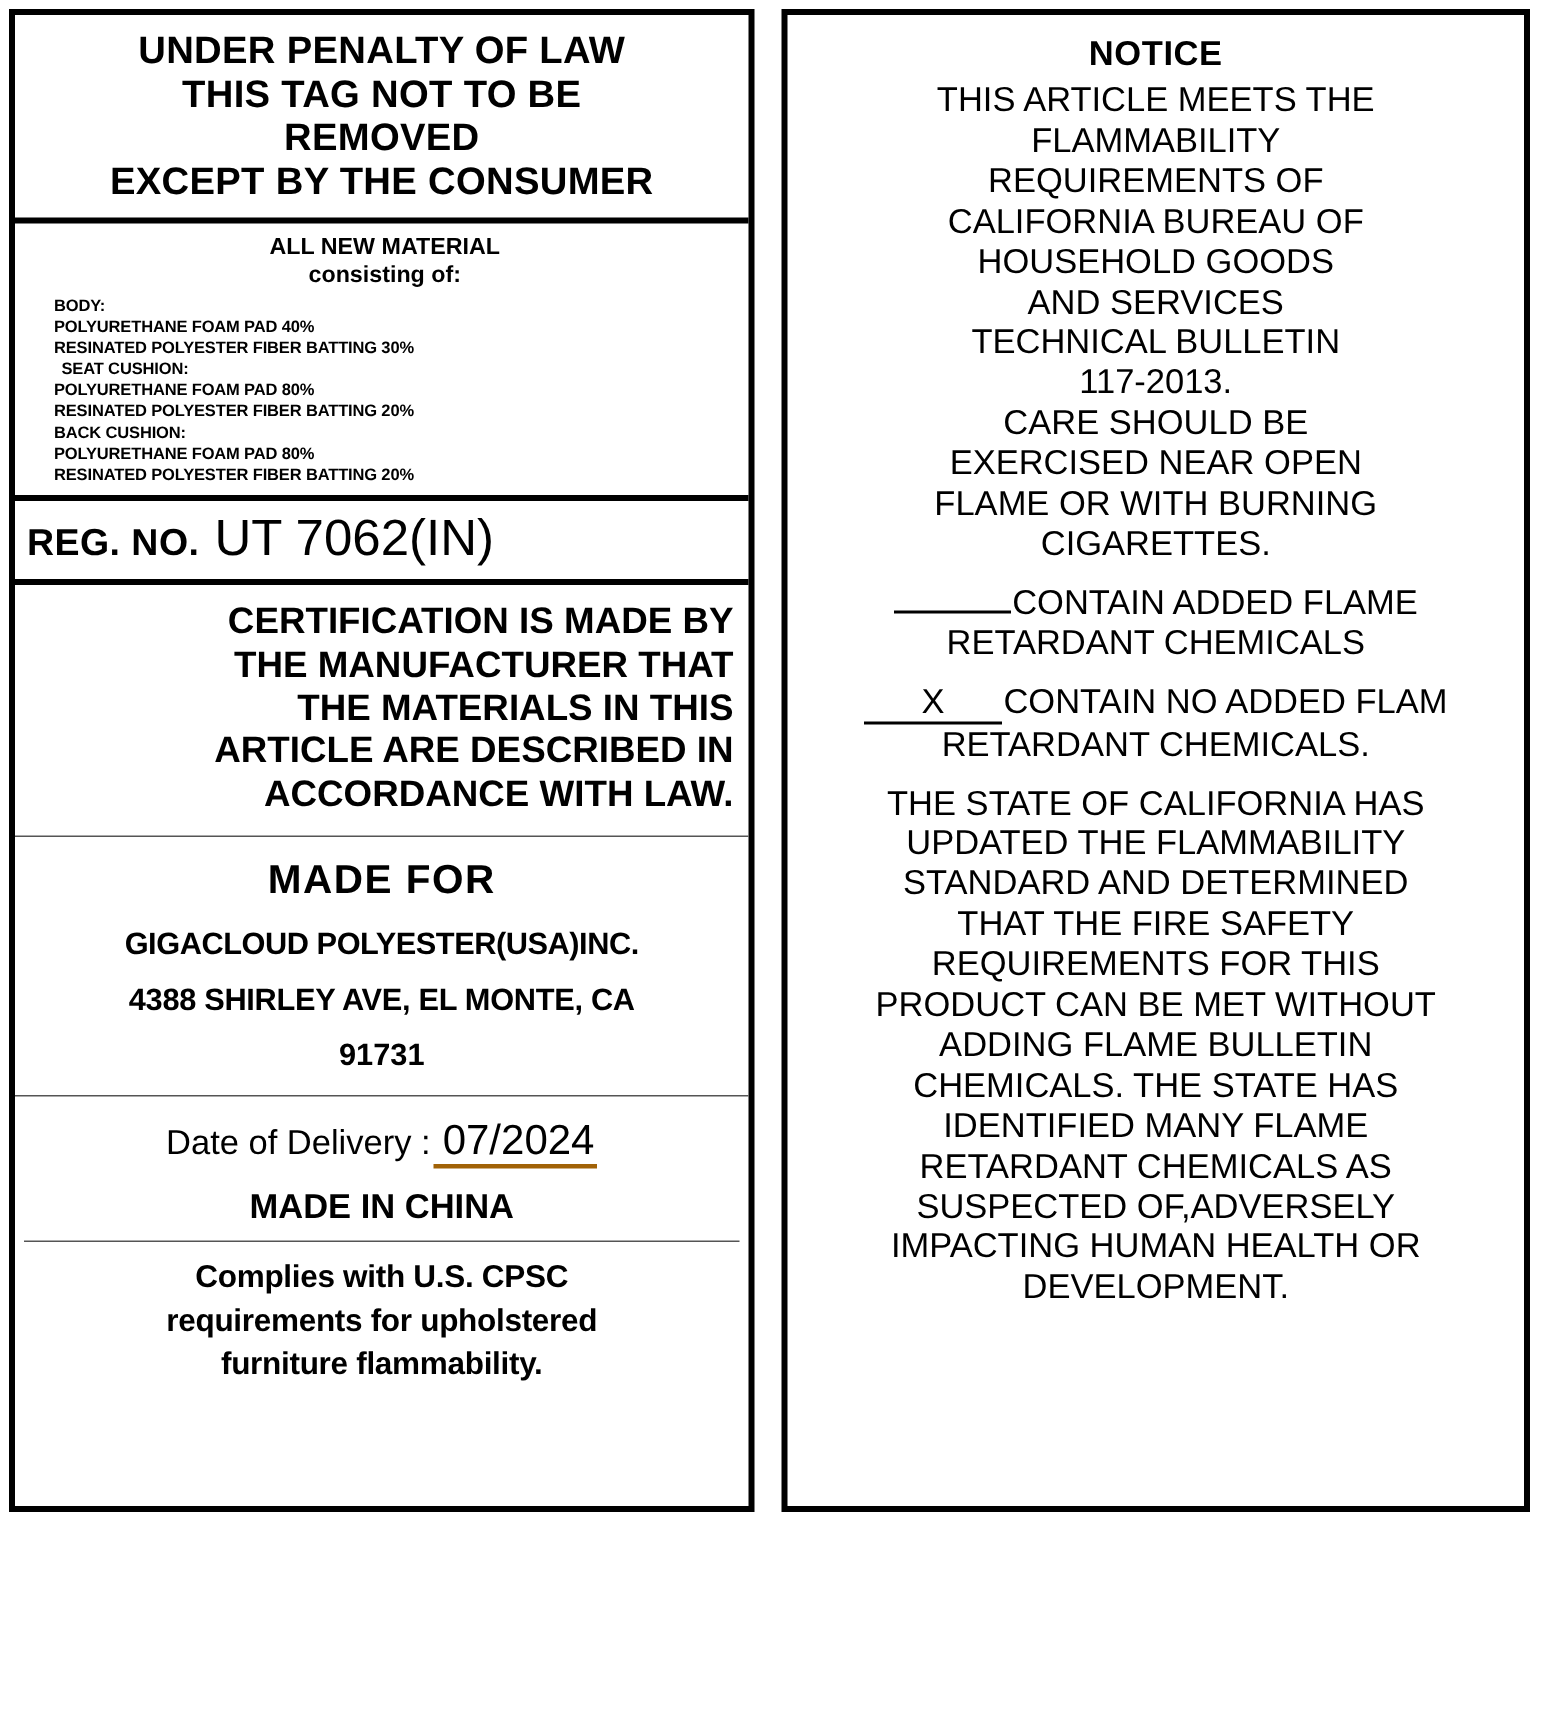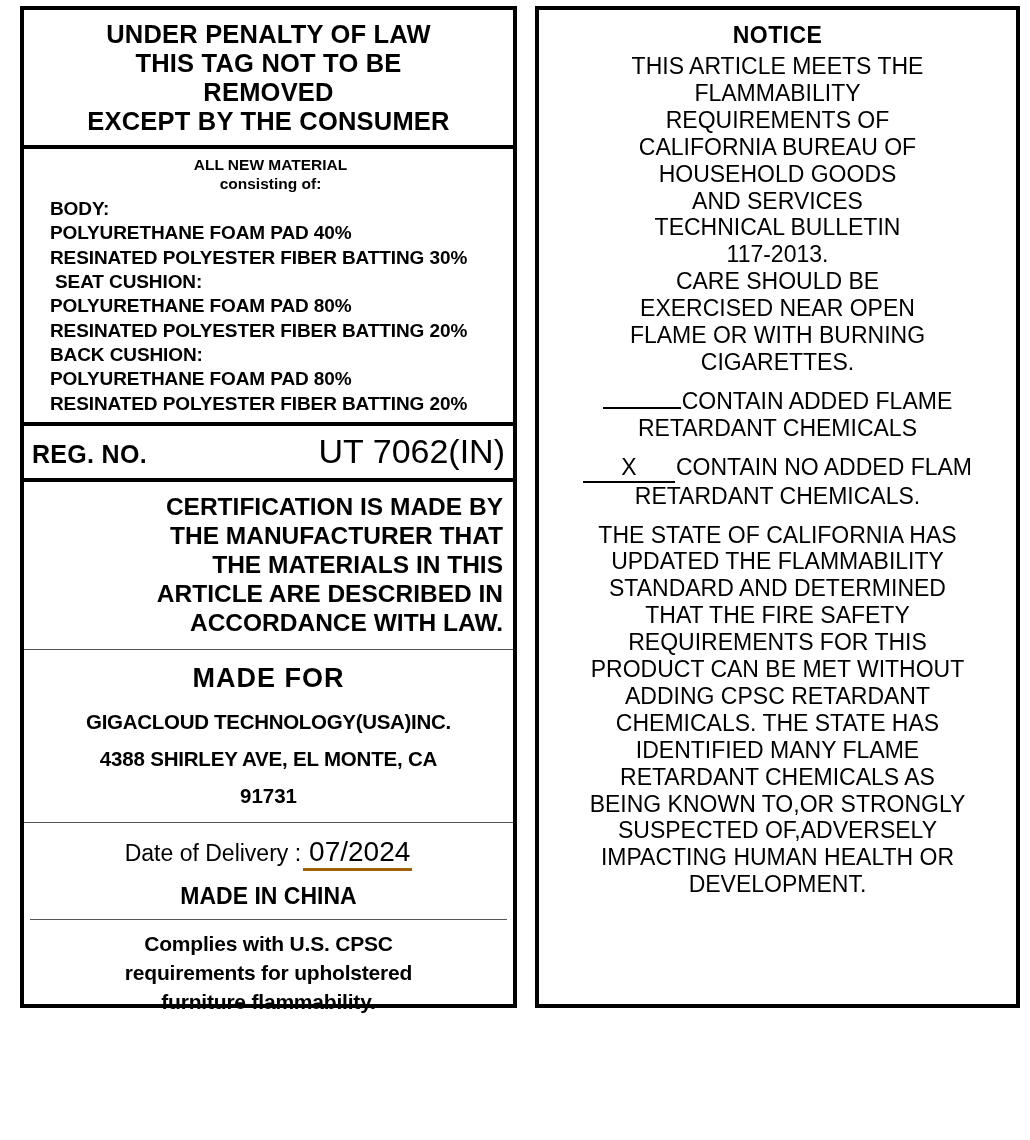--- a/index.html
+++ b/index.html
@@ -14,21 +14,21 @@
     color: #000000;
     overflow: hidden;
   }
   .page {
     position: relative;
     width: 1030px;
     height: 1016px;
     box-sizing: border-box;
     display: flex;
     gap: 18px;
-    padding: 6px 10px 8px 20px;
+    padding: 6px 10px 8px 6px;
   }
 
   
   .left-tag {
     position: relative;
     width: 497px;
     border: 4px solid #000;
     box-sizing: border-box;
     background: #fff;
     display: flex;
@@ -54,31 +54,31 @@
     padding: 7px 8px 6px 26px;
     font-weight: bold;
   }
   .mat-head {
     text-align: center;
     font-size: 15.5px;
     line-height: 1.22;
     margin-left: -14px;
   }
   .mat-line {
-    font-size: 19px;
+    font-size: 11px;
     line-height: 1.28;
     letter-spacing: -.1px;
     white-space: nowrap;
   }
   .mat-line.indent { padding-left: 5px; }
 
   .regno {
     display: flex;
     align-items: baseline;
-    justify-content: space-between;
+    justify-content: flex-start;
     gap: 10px;
     padding: 6px 8px 7px 8px;
   }
   .regno .lbl {
     font-weight: bold;
     font-size: 25px;
     letter-spacing: .3px;
   }
   .regno .val {
     font-size: 34px;
@@ -233,21 +233,21 @@
     <div class="sec certification rule-hair">
       <div>CERTIFICATION IS MADE BY</div>
       <div>THE MANUFACTURER THAT</div>
       <div>THE MATERIALS IN THIS</div>
       <div>ARTICLE ARE DESCRIBED IN</div>
       <div>ACCORDANCE WITH LAW.</div>
     </div>
 
     <div class="sec madefor rule-hair">
       <div class="title">MADE  FOR</div>
-      <div class="company">GIGACLOUD TECHNOLOGY(USA)INC.</div>
+      <div class="company">GIGACLOUD POLYESTER(USA)INC.</div>
       <div class="addr">4388  SHIRLEY AVE, EL MONTE, CA</div>
       <div class="zip">91731</div>
     </div>
 
     <div class="sec" style="padding-bottom:0;">
       <div class="delivery">
         <span class="lbl">Date of Delivery :</span>
         <span class="val">07/2024</span>
       </div>
       <div class="made-in rule-hair">MADE IN CHINA</div>
@@ -299,24 +299,23 @@
 
     <div class="blank-line"></div>
 
     <div class="notice-body">
       <div>THE STATE OF CALIFORNIA HAS</div>
       <div>UPDATED THE FLAMMABILITY</div>
       <div>STANDARD AND DETERMINED</div>
       <div>THAT THE FIRE SAFETY</div>
       <div>REQUIREMENTS FOR THIS</div>
       <div>PRODUCT CAN BE MET WITHOUT</div>
-      <div>ADDING CPSC RETARDANT</div>
+      <div>ADDING FLAME BULLETIN</div>
       <div>CHEMICALS. THE STATE HAS</div>
       <div>IDENTIFIED MANY FLAME</div>
       <div>RETARDANT CHEMICALS AS</div>
-      <div>BEING KNOWN TO,OR STRONGLY</div>
       <div>SUSPECTED OF,ADVERSELY</div>
       <div>IMPACTING HUMAN HEALTH OR</div>
       <div>DEVELOPMENT.</div>
     </div>
   </div>
 
 </div>
 
 </body></html>

